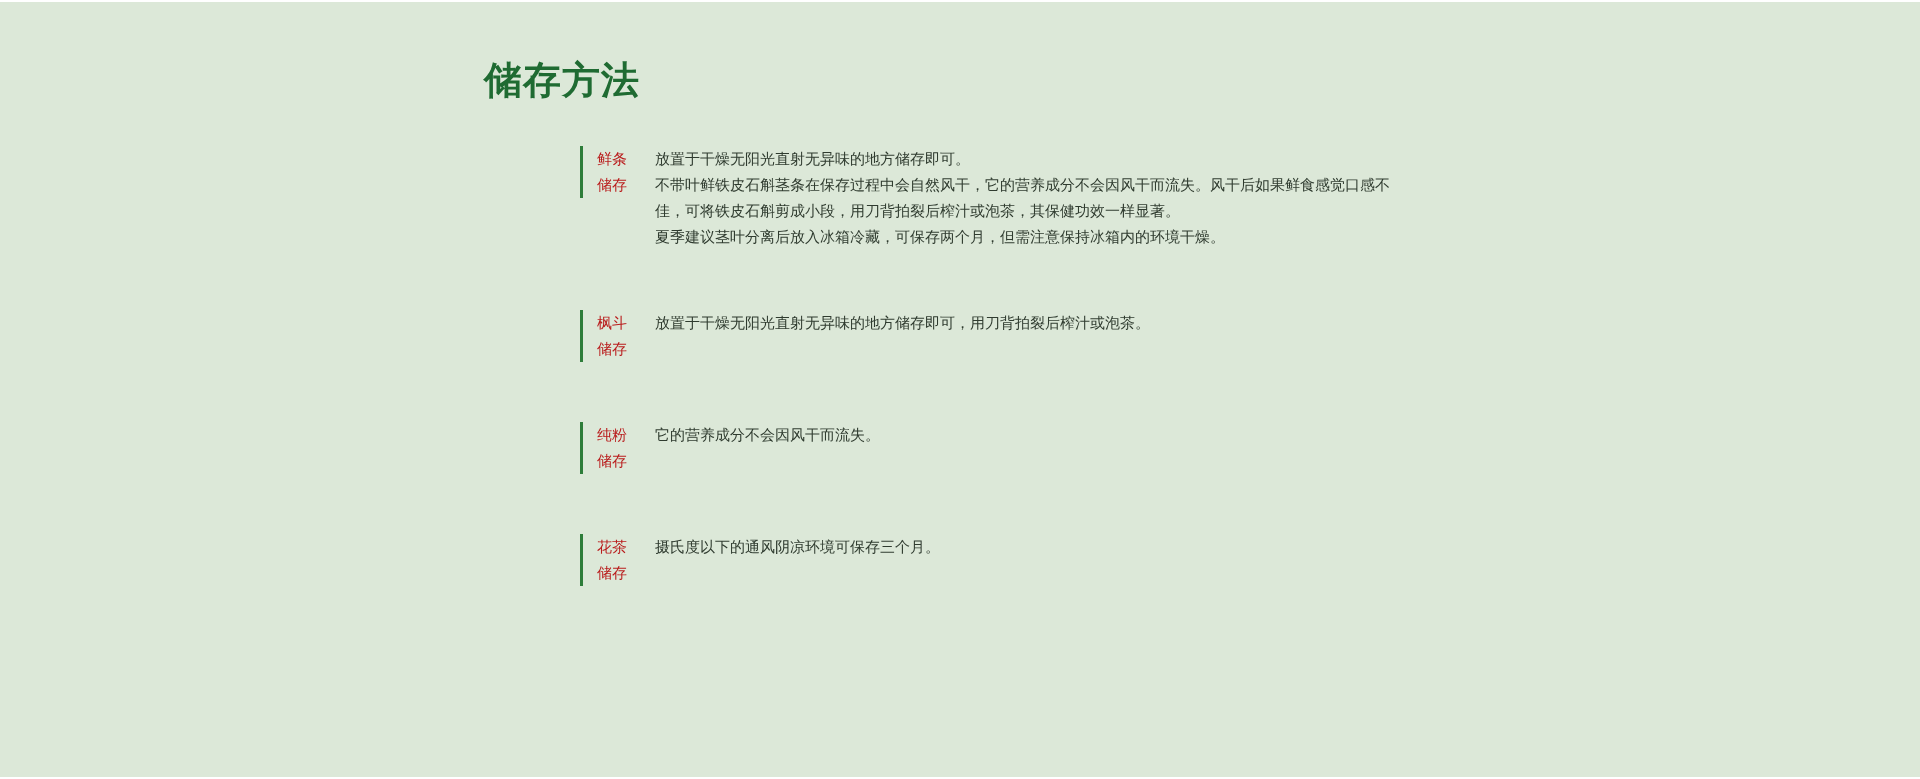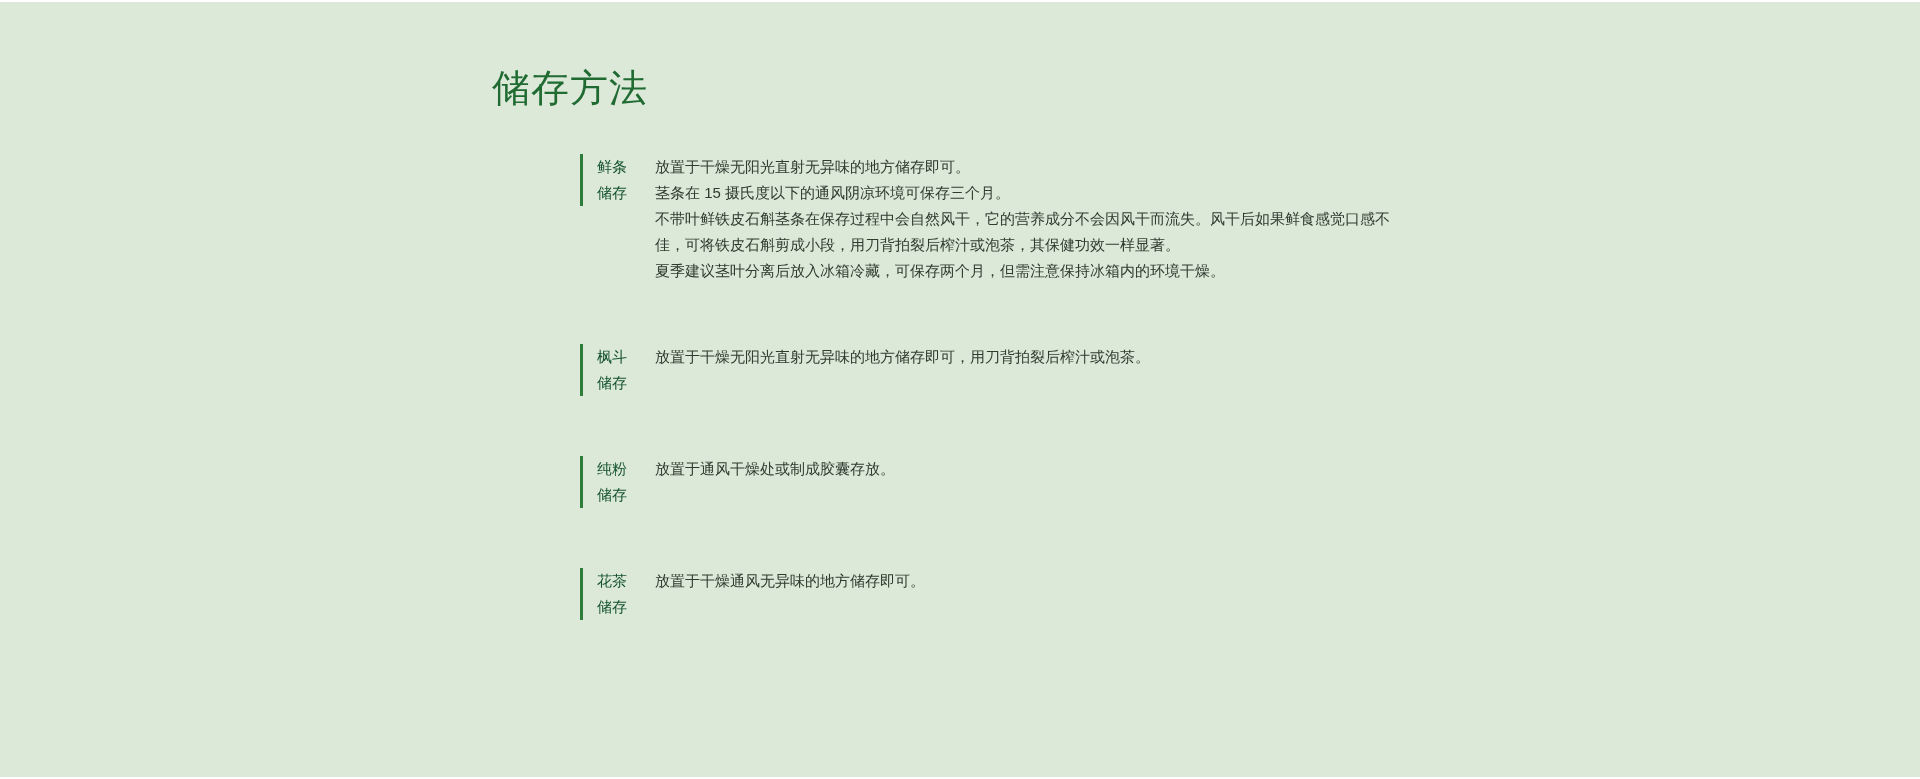--- a/index.html
+++ b/index.html
@@ -22,25 +22,25 @@
     border-top: 2px solid #ffffff;
     border-bottom: 2px solid #ffffff;
   }
   .content {
     position: absolute;
     left: 480px;
     top: 0;
     width: 1440px;
   }
   .page-title {
-    margin: 12px;
+    margin: 4px;
     padding: 52px 0 0 0;
     font-size: 38px;
     line-height: 1.2;
-    font-weight: normal;
+    font-weight: bold;
     color: #1f6b32;
     letter-spacing: 1px;
   }
   .sections {
     margin-top: 42px;
   }
   .section {
     display: flex;
     align-items: flex-start;
     margin-bottom: 60px;
@@ -57,21 +57,21 @@
   .bar {
     width: 3px;
     background: #2e7d3a;
     flex: 0 0 3px;
     margin-right: 14px;
   }
   .label {
     width: 46px;
     font-size: 15px;
     line-height: 26px;
-    color: #14532d;
+    color: #b91c1c;
     white-space: pre-line;
   }
   .lines {
     margin-left: 12px;
     max-width: 740px;
   }
   .line {
     font-size: 15px;
     line-height: 26px;
     color: #2f3b2f;
@@ -91,21 +91,20 @@
     <div class="sections">
 
       <div class="section">
         <div class="label-wrap">
           <div class="bar"></div>
           <div class="label">鲜条
 储存</div>
         </div>
         <div class="lines">
           <p class="line">放置于干燥无阳光直射无异味的地方储存即可。</p>
-          <p class="line">茎条在 15 摄氏度以下的通风阴凉环境可保存三个月。</p>
           <p class="line wrap">不带叶鲜铁皮石斛茎条在保存过程中会自然风干，它的营养成分不会因风干而流失。风干后如果鲜食感觉口感不佳，可将铁皮石斛剪成小段，用刀背拍裂后榨汁或泡茶，其保健功效一样显著。</p>
           <p class="line">夏季建议茎叶分离后放入冰箱冷藏，可保存两个月，但需注意保持冰箱内的环境干燥。</p>
         </div>
       </div>
 
       <div class="section">
         <div class="label-wrap">
           <div class="bar"></div>
           <div class="label">枫斗
 储存</div>
@@ -115,30 +114,30 @@
         </div>
       </div>
 
       <div class="section">
         <div class="label-wrap">
           <div class="bar"></div>
           <div class="label">纯粉
 储存</div>
         </div>
         <div class="lines">
-          <p class="line">放置于通风干燥处或制成胶囊存放。</p>
+          <p class="line">它的营养成分不会因风干而流失。</p>
         </div>
       </div>
 
       <div class="section">
         <div class="label-wrap">
           <div class="bar"></div>
           <div class="label">花茶
 储存</div>
         </div>
         <div class="lines">
-          <p class="line">放置于干燥通风无异味的地方储存即可。</p>
+          <p class="line">摄氏度以下的通风阴凉环境可保存三个月。</p>
         </div>
       </div>
 
     </div>
   </div>
 </div>
 
 </body></html>

